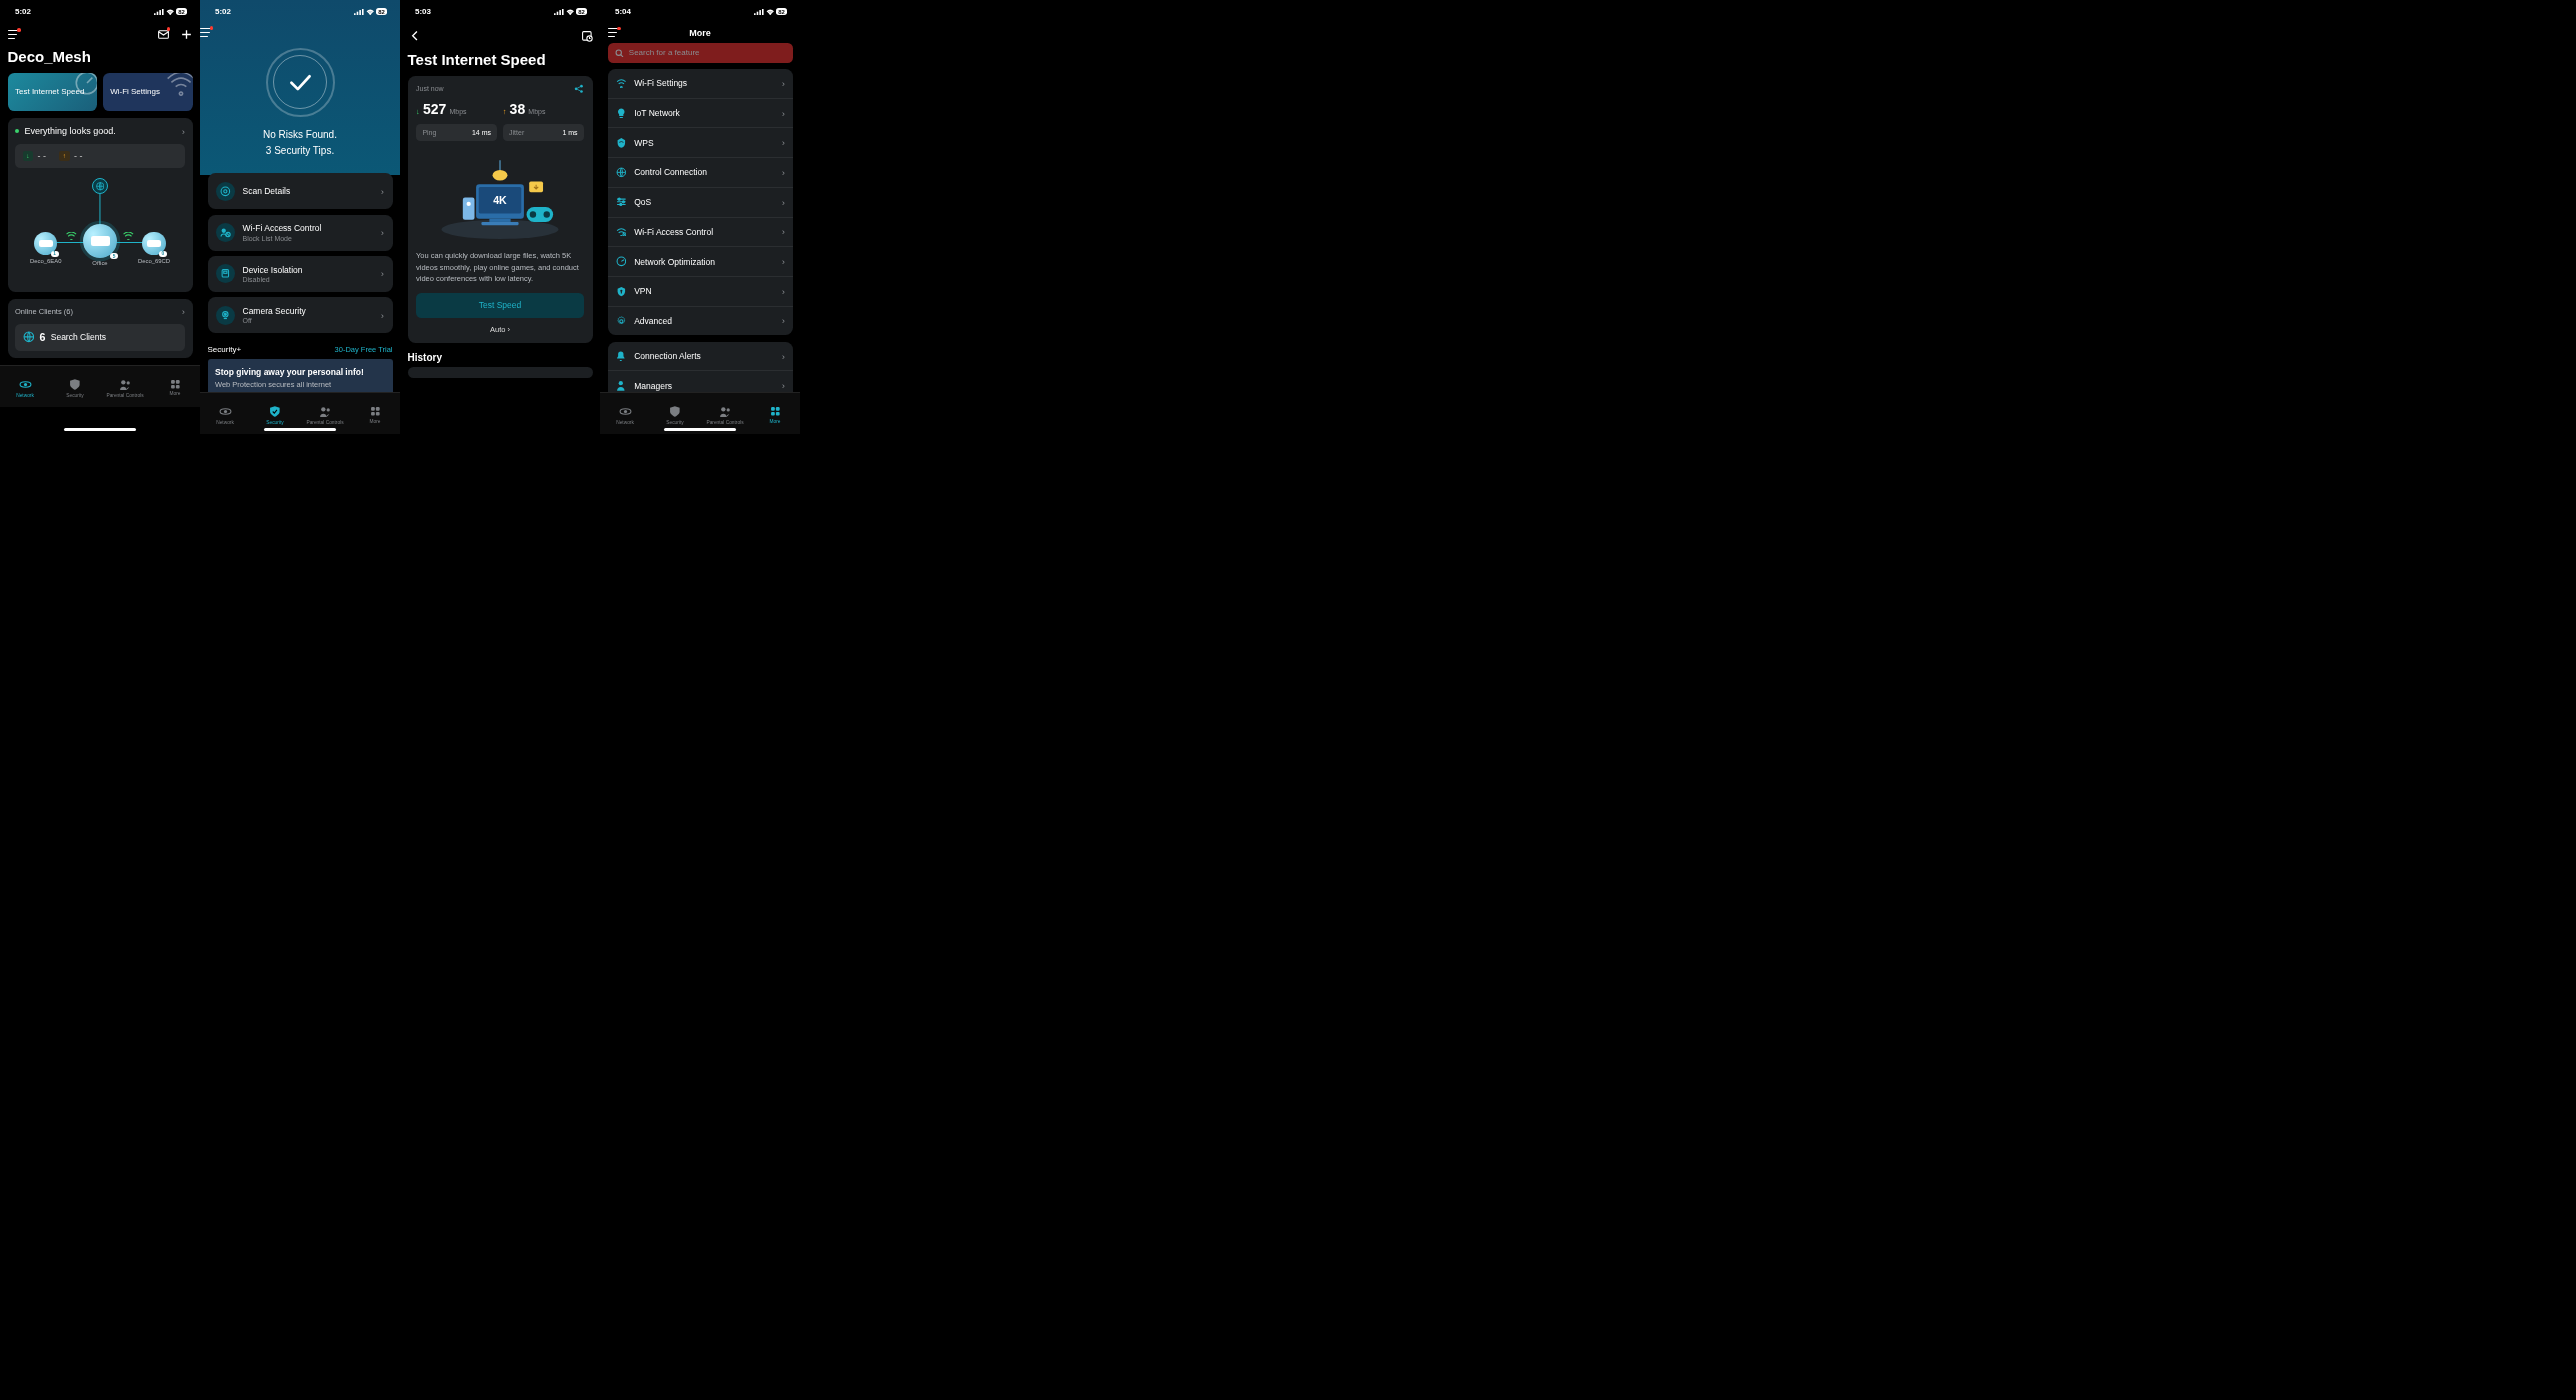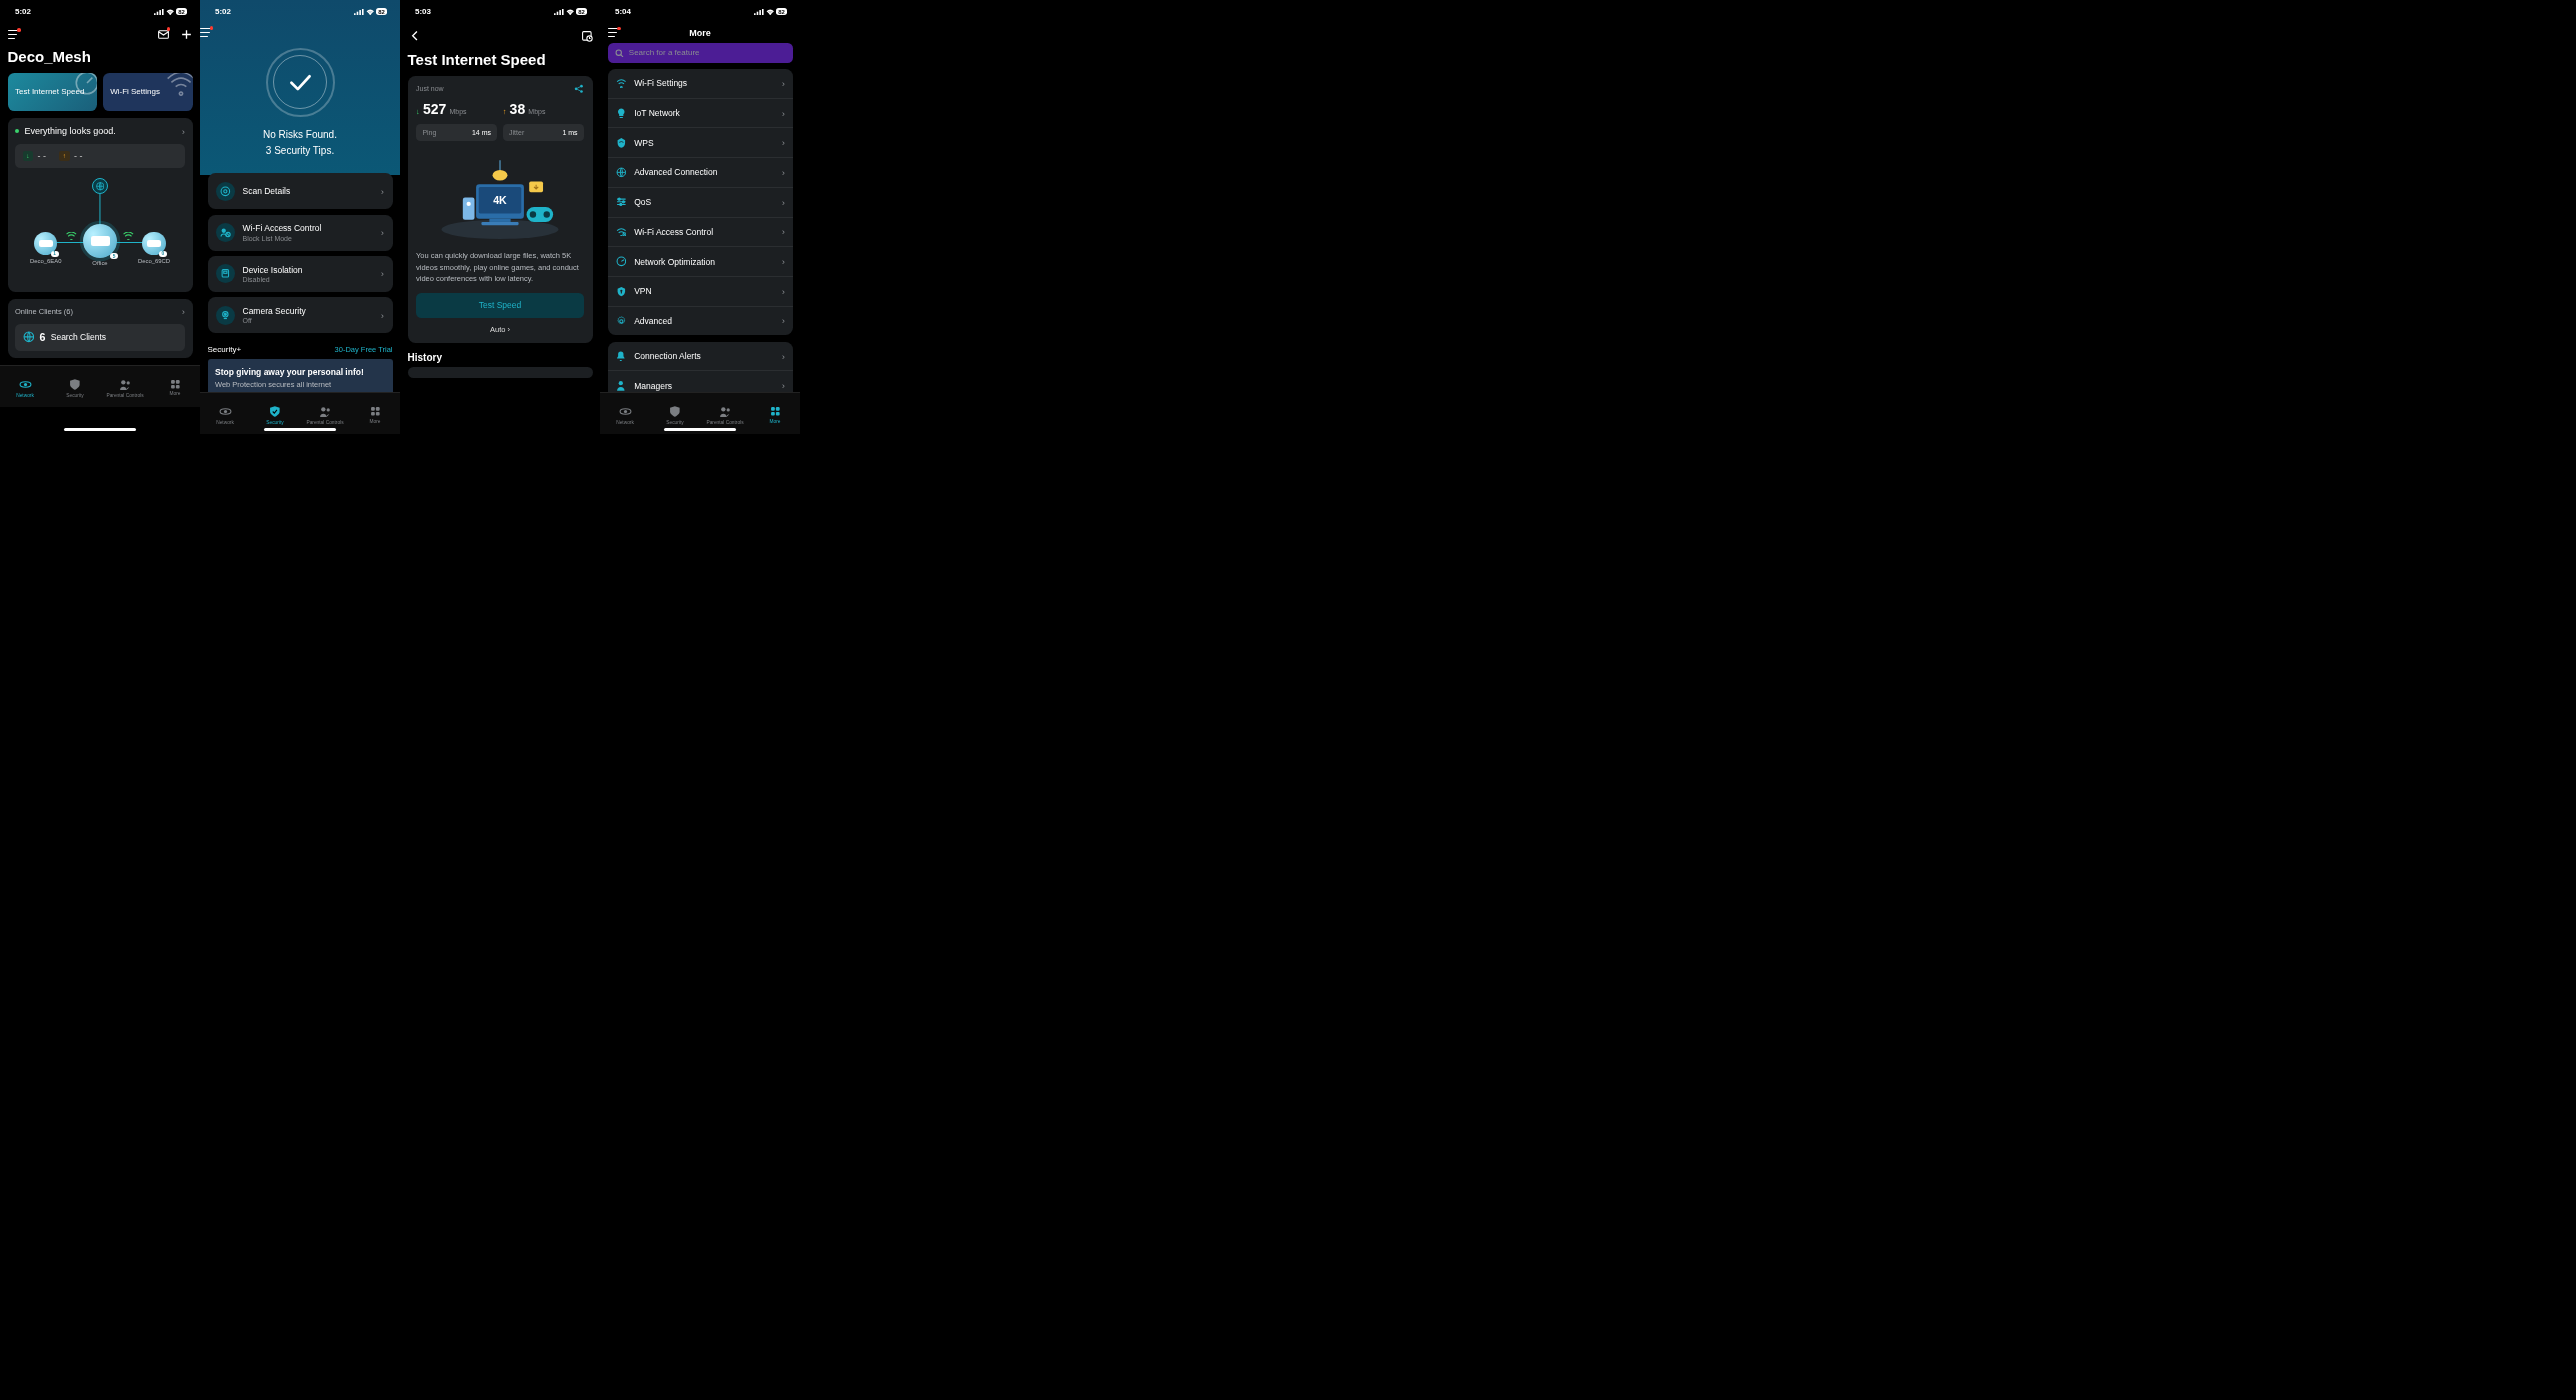--- a/index.html
+++ b/index.html
@@ -220,21 +220,21 @@
   background: #0a3a44; color: #1fb3c9;
   border-radius: 5.3px; padding: 7.5px; text-align: center;
   font-size: 8.5px; margin-bottom: 7.5px;
 }
 .auto-row { text-align: center; font-size: 7.5px; color: #ddd; }
 .history-title { font-size: 10px; font-weight: 700; padding: 9.6px 7.5px 4.3px; }
 
 
 .more-title { font-size: 9px; font-weight: 600; text-align: center; flex: 1; }
 .search-box {
-  background: #4c1d95; border-radius: 5.3px;
+  background: #7f1d1d; border-radius: 5.3px;
   padding: 5.3px 7.5px; margin: 0 7.5px 6.4px;
   display: flex; align-items: center; gap: 5.3px;
   color: #8a8d91; font-size: 8px;
 }
 .more-list { background: #1c1f22; border-radius: 7.5px; margin: 0 7.5px 6.4px; }
 .more-item {
   display: flex; align-items: center; gap: 7.5px;
   padding: 8.5px 7.5px;
 }
 .more-item + .more-item { border-top: 0.5px solid #2b2e31; }
@@ -706,21 +706,21 @@
       <div class="more-label">WPS</div>
       <div class="chev">›</div>
     </div>
     <div class="more-item">
       <div class="more-icon">
           <svg width="10.7" height="10.7" viewBox="0 0 20 20" fill="none" stroke="currentColor" stroke-width="1.8">
             <circle cx="10" cy="10" r="8"></circle>
             <path d="M2 10h16M10 2c2.5 2.5 2.5 13.5 0 16M10 2c-2.5 2.5-2.5 13.5 0 16"></path>
           </svg>
         </div>
-      <div class="more-label">Advanced Connection</div>
+      <div class="more-label">Control Connection</div>
       <div class="chev">›</div>
     </div>
     <div class="more-item">
       <div class="more-icon">
           <svg width="10.7" height="9.6" viewBox="0 0 20 18" fill="none" stroke="currentColor" stroke-width="2">
             <path d="M2 4h16M2 9h16M2 14h16"></path>
             <circle cx="6" cy="4" r="2" fill="currentColor"></circle>
             <circle cx="14" cy="9" r="2" fill="currentColor"></circle>
             <circle cx="9" cy="14" r="2" fill="currentColor"></circle>
           </svg>

